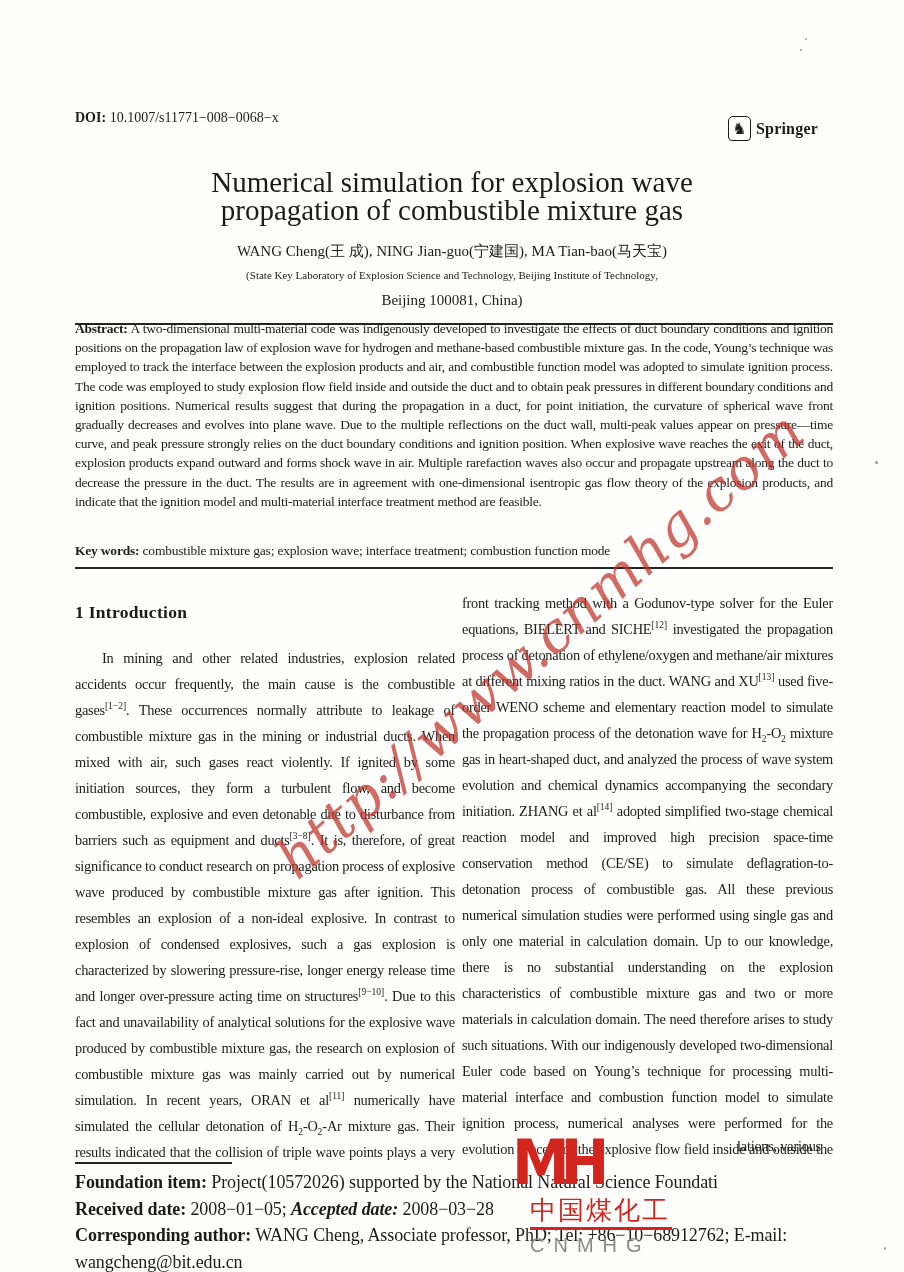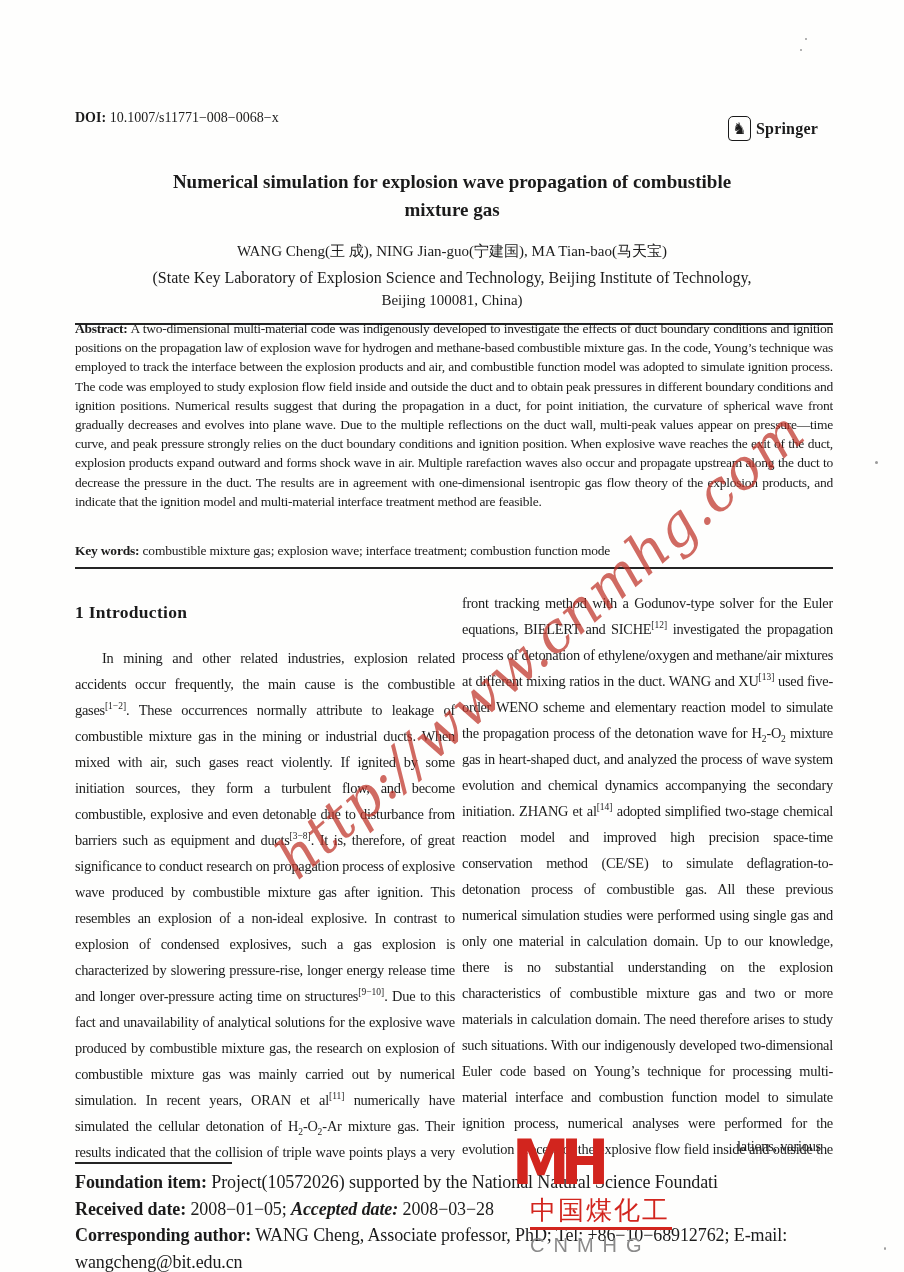--- a/index.html
+++ b/index.html
@@ -9,24 +9,24 @@
     font-family:"Liberation Serif","DejaVu Serif",serif;
     color:#1b1b1b;
   }
   
   .hdr-left{position:absolute;left:75px;top:108px;font-size:14px;line-height:20px;}
   .hdr-right{position:absolute;right:86px;top:116px;display:flex;align-items:center;gap:5px;}
   .knight-box{display:inline-flex;align-items:center;justify-content:center;
     width:21px;height:23px;border:1.6px solid #1a1a1a;border-radius:5px 5px 4px 4px;font-size:16px;line-height:1;}
   .publisher{font-size:16px;font-weight:600;letter-spacing:.2px;}
   
-  .title{position:absolute;top:168px;left:0;width:100%;text-align:center;font-size:19px;line-height:28px;font-weight:bold;}
+  .title{position:absolute;top:168px;left:0;width:100%;text-align:center;font-size:29px;line-height:28px;}
   .title-inner{max-width:620px;margin:0 auto;}
   .authors{position:absolute;top:242px;left:0;width:100%;text-align:center;font-size:15px;}
-  .affil1{position:absolute;top:269px;left:0;width:100%;text-align:center;font-size:16px;}
+  .affil1{position:absolute;top:269px;left:0;width:100%;text-align:center;font-size:11px;}
   .affil2{position:absolute;top:292px;left:0;width:100%;text-align:center;font-size:15px;}
   
   .rule{position:absolute;left:75px;width:758px;height:2px;background:#242424;}
   .rule-top{top:323px;}
   .rule-mid{top:567px;}
   .footrule{position:absolute;left:75px;top:1162px;width:157px;height:2px;background:#242424;}
   
   .abstract{position:absolute;left:75px;top:319px;width:758px;height:206px;overflow:hidden;
     font-size:13.5px;line-height:19.2px;text-align:justify;letter-spacing:-0.25px;}
   .keywords{position:absolute;left:75px;top:543px;width:758px;font-size:13.5px;letter-spacing:-0.2px;}

